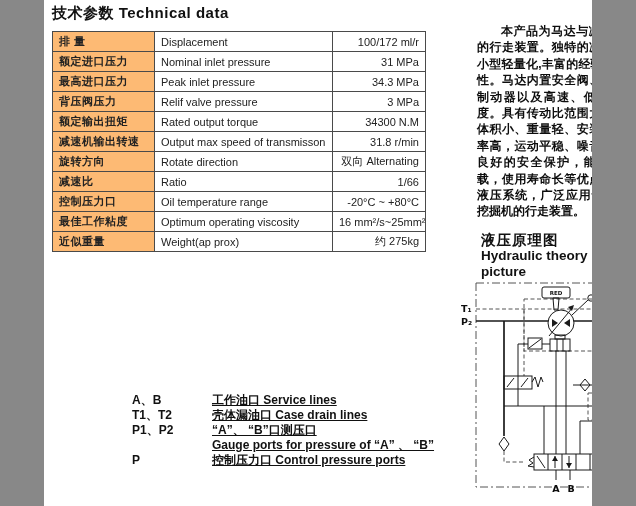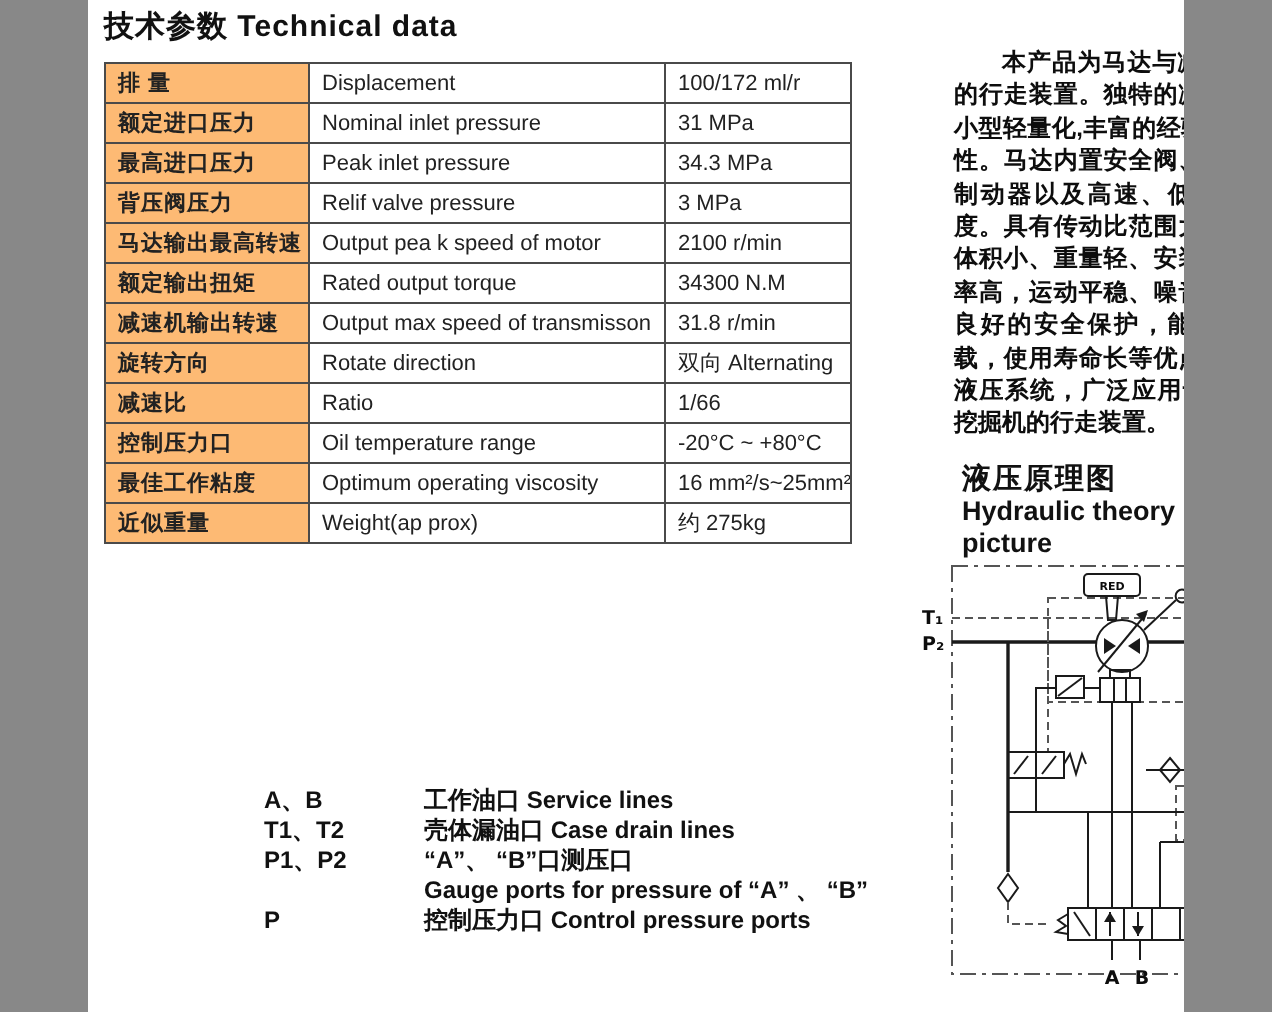--- a/index.html
+++ b/index.html
@@ -15,35 +15,35 @@
   
   table.spec{
     position:absolute;left:8px;top:31px;width:373px;
     border-collapse:collapse;table-layout:fixed;
   }
   table.spec td{
     border:1px solid #4a4a4a;padding:1px 6px;height:17px;
     font-size:11px;color:#222;white-space:nowrap;overflow:hidden;
   }
   td.cn{background:#fdba74;font-weight:bold;font-size:12px;color:#0d0d0d;letter-spacing:.5px;}
-  td.val{font-size:11.5px;}
+  td.val{font-size:11.5px;text-align:right;}
   
   .desc{
     position:absolute;left:433px;top:23px;width:199px;
     font-size:12px;line-height:16.4px;font-weight:600;
     text-align:justify;text-indent:2em;color:#0d0d0d;
   }
   .diag-title{position:absolute;left:437px;top:232px;font-weight:bold;line-height:16px;}
   .diag-title .cn{font-size:14.5px;letter-spacing:1px;font-family:Liberation Serif, serif;}
   .diag-title .en{font-size:13.5px;}
   
   .legend{position:absolute;left:88px;top:393px;font-size:12px;font-weight:bold;line-height:15px;}
   .lrow{display:flex;}
   .lterm{width:80px;flex:0 0 80px;white-space:nowrap;}
-  .ltext{white-space:nowrap;}
+  .ltext{white-space:nowrap;text-decoration:underline;}
   
   svg.diagram{position:absolute;left:414px;top:276px;}
   svg.diagram *{stroke:#1a1a1a;fill:none;stroke-width:1;}
   svg.diagram .dash{stroke:#555;stroke-dasharray:4 2.5;}
   svg.diagram .dashdot{stroke:#555;stroke-dasharray:8 3 2 3;}
   svg.diagram .thick{stroke-width:1.7;}
   svg.diagram .fill{fill:#1a1a1a;stroke:none;}
   svg.diagram .white{fill:#fff;}
   svg.diagram text{stroke:none;fill:#0d0d0d;font-family:"DejaVu Sans",sans-serif;
     font-size:9.5px;font-weight:bold;}
@@ -75,25 +75,20 @@
         </tr>
       <tr>
           <td class="cn">最高进口压力</td>
           <td>Peak  inlet    pressure</td>
           <td class="val">34.3  MPa</td>
         </tr>
       <tr>
           <td class="cn">背压阀压力</td>
           <td>Relif  valve      pressure</td>
           <td class="val">3  MPa</td>
-        </tr>
-      <tr>
-          <td class="cn">马达输出最高转速</td>
-          <td>Output  pea k  speed  of  motor</td>
-          <td class="val">2100  r/min</td>
         </tr>
       <tr>
           <td class="cn">额定输出扭矩</td>
           <td>Rated  output  torque</td>
           <td class="val">34300  N.M</td>
         </tr>
       <tr>
           <td class="cn">减速机输出转速</td>
           <td>Output   max  speed  of  transmisson</td>
           <td class="val">31.8  r/min</td>

